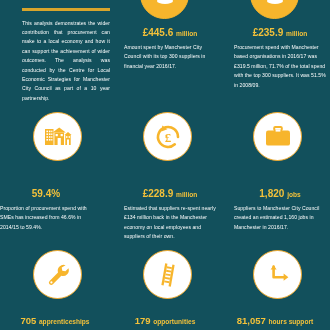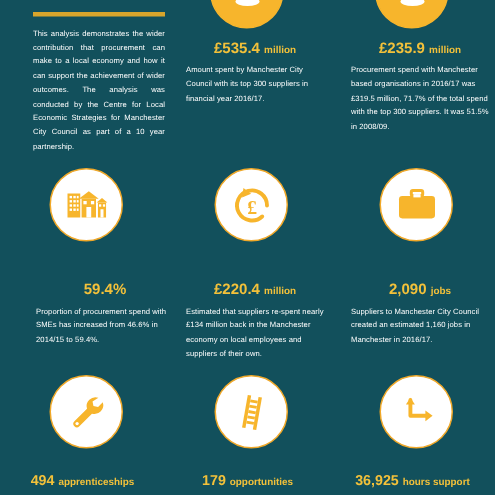--- a/index.html
+++ b/index.html
@@ -63,21 +63,21 @@
 
   
   .s-r1{top:27px;width:92px;text-align:left;}
   .s-r1 .headline{text-align:center;}
   .sr1a{left:124px;}
   .sr1b{left:234px;}
 
   
   .s-r2{top:188px;width:92px;}
   .s-r2 .headline{text-align:center;}
-  .sr2a{left:24px;}
+  .sr2a{left:0;}
   .sr2b{left:124px;}
   .sr2c{left:234px;}
 
   
   .s-r3{top:316px;width:110px;text-align:center;}
   .s-r3 .headline{font-size:9.5px;margin:0;}
   .sr3a{left:0;}
   .sr3b{left:110px;}
   .sr3c{left:220px;}
 </style>
@@ -102,21 +102,21 @@
   <div class="circ circ-top solid ct2">
     <svg width="26" height="26" viewBox="0 0 26 26" aria-hidden="true">
       <ellipse cx="13" cy="19" rx="8" ry="3" fill="#ffffff"></ellipse>
       <ellipse cx="13" cy="15" rx="8" ry="3" fill="#ffffff"></ellipse>
       <ellipse cx="13" cy="11" rx="8" ry="3" fill="#ffffff"></ellipse>
     </svg>
   </div>
 
   <div class="stat s-r1 sr1a">
     <p class="headline">
-      <span>£535.4</span>
+      <span>£445.6</span>
       <span class="unit">million</span>
     </p>
     <p class="body">Amount spent by Manchester City Council with its top 300 suppliers in financial year 2016/17.</p>
   </div>
 
   <div class="stat s-r1 sr1b">
     <p class="headline">
       <span>£235.9</span>
       <span class="unit">million</span>
     </p>
@@ -174,29 +174,29 @@
 
   <div class="stat s-r2 sr2a">
     <p class="headline">
       <span>59.4%</span>
     </p>
     <p class="body">Proportion of procurement spend with SMEs has increased from 46.6% in 2014/15 to 59.4%.</p>
   </div>
 
   <div class="stat s-r2 sr2b">
     <p class="headline">
-      <span>£220.4</span>
+      <span>£228.9</span>
       <span class="unit">million</span>
     </p>
     <p class="body">Estimated that suppliers re-spent nearly £134 million back in the Manchester economy on local employees and suppliers of their own.</p>
   </div>
 
   <div class="stat s-r2 sr2c">
     <p class="headline">
-      <span>2,090</span>
+      <span>1,820</span>
       <span class="unit">jobs</span>
     </p>
     <p class="body">Suppliers to Manchester City Council created an estimated 1,160 jobs in Manchester in 2016/17.</p>
   </div>
 
   <div class="circ circ-bot cb1">
     <svg width="26" height="26" viewBox="0 0 26 26" aria-hidden="true">
       <path d="M20.6 3.2a5.9 5.9 0 0 0-7.6 7.3L4.6 18.9a2.3 2.3 0 0 0 3.3 3.3l8.4-8.4a5.9 5.9 0 0 0 7.2-7.6l-3.1 3.1-3.1-.6-.6-3.1z" fill="#f7b52c"></path>
       <circle cx="6.4" cy="20.4" r="1.1" fill="#ffffff"></circle>
     </svg>
@@ -221,32 +221,32 @@
   <div class="circ circ-bot cb3">
     <svg width="26" height="26" viewBox="0 0 26 26" aria-hidden="true">
       <path d="M8.6 4.6v10.6h11.2" fill="none" stroke="#f7b52c" stroke-width="2.6" stroke-linecap="round" stroke-linejoin="round"></path>
       <polygon points="18.6,11.6 23.4,15.2 18.6,18.8" fill="#f7b52c"></polygon>
       <polygon points="5.6,7.6 8.6,3.2 11.6,7.6" fill="#f7b52c"></polygon>
     </svg>
   </div>
 
   <div class="stat s-r3 sr3a">
     <p class="headline">
-      <span>494</span>
+      <span>705</span>
       <span class="unit">apprenticeships</span>
     </p>
   </div>
 
   <div class="stat s-r3 sr3b">
     <p class="headline">
       <span>179</span>
       <span class="unit">opportunities</span>
     </p>
   </div>
 
   <div class="stat s-r3 sr3c">
     <p class="headline">
-      <span>36,925</span>
+      <span>81,057</span>
       <span class="unit">hours support</span>
     </p>
   </div>
 
 </div>
 
 </body></html>

